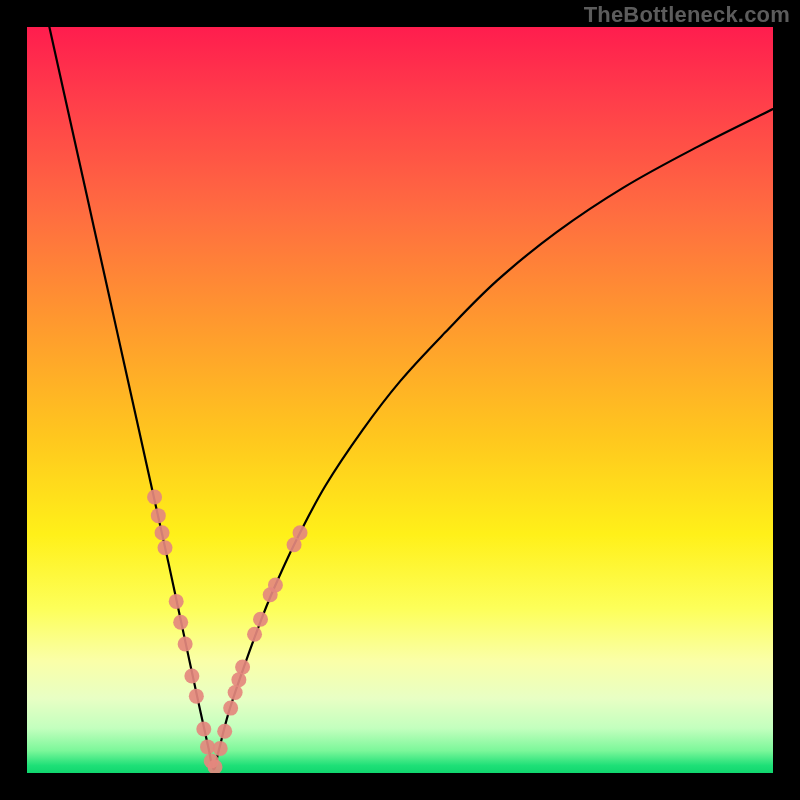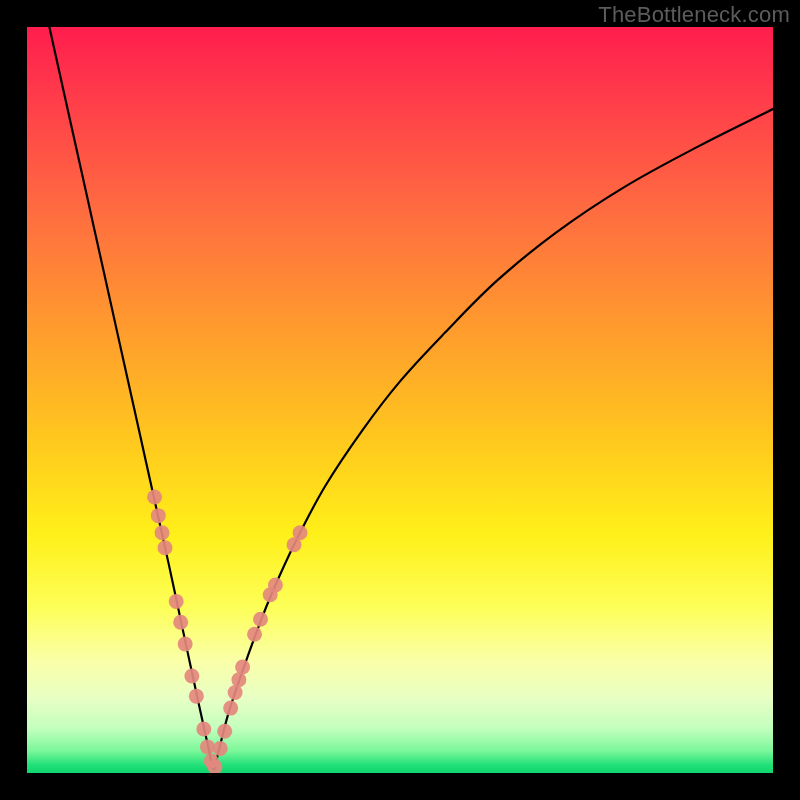--- a/index.html
+++ b/index.html
@@ -18,21 +18,21 @@
     width: 800px;
     height: 800px;
     background: #000;
   }
   .watermark {
     position: absolute;
     top: 2px;
     right: 10px;
     color: #5c5c5c;
     font-size: 22px;
-    font-weight: 400;
+    font-weight: 700;
     letter-spacing: 0.2px;
     z-index: 30;
   }
   .plotarea {
     position: absolute;
     left: 27px;
     top: 27px;
     width: 746px;
     height: 746px;
     overflow: hidden;

